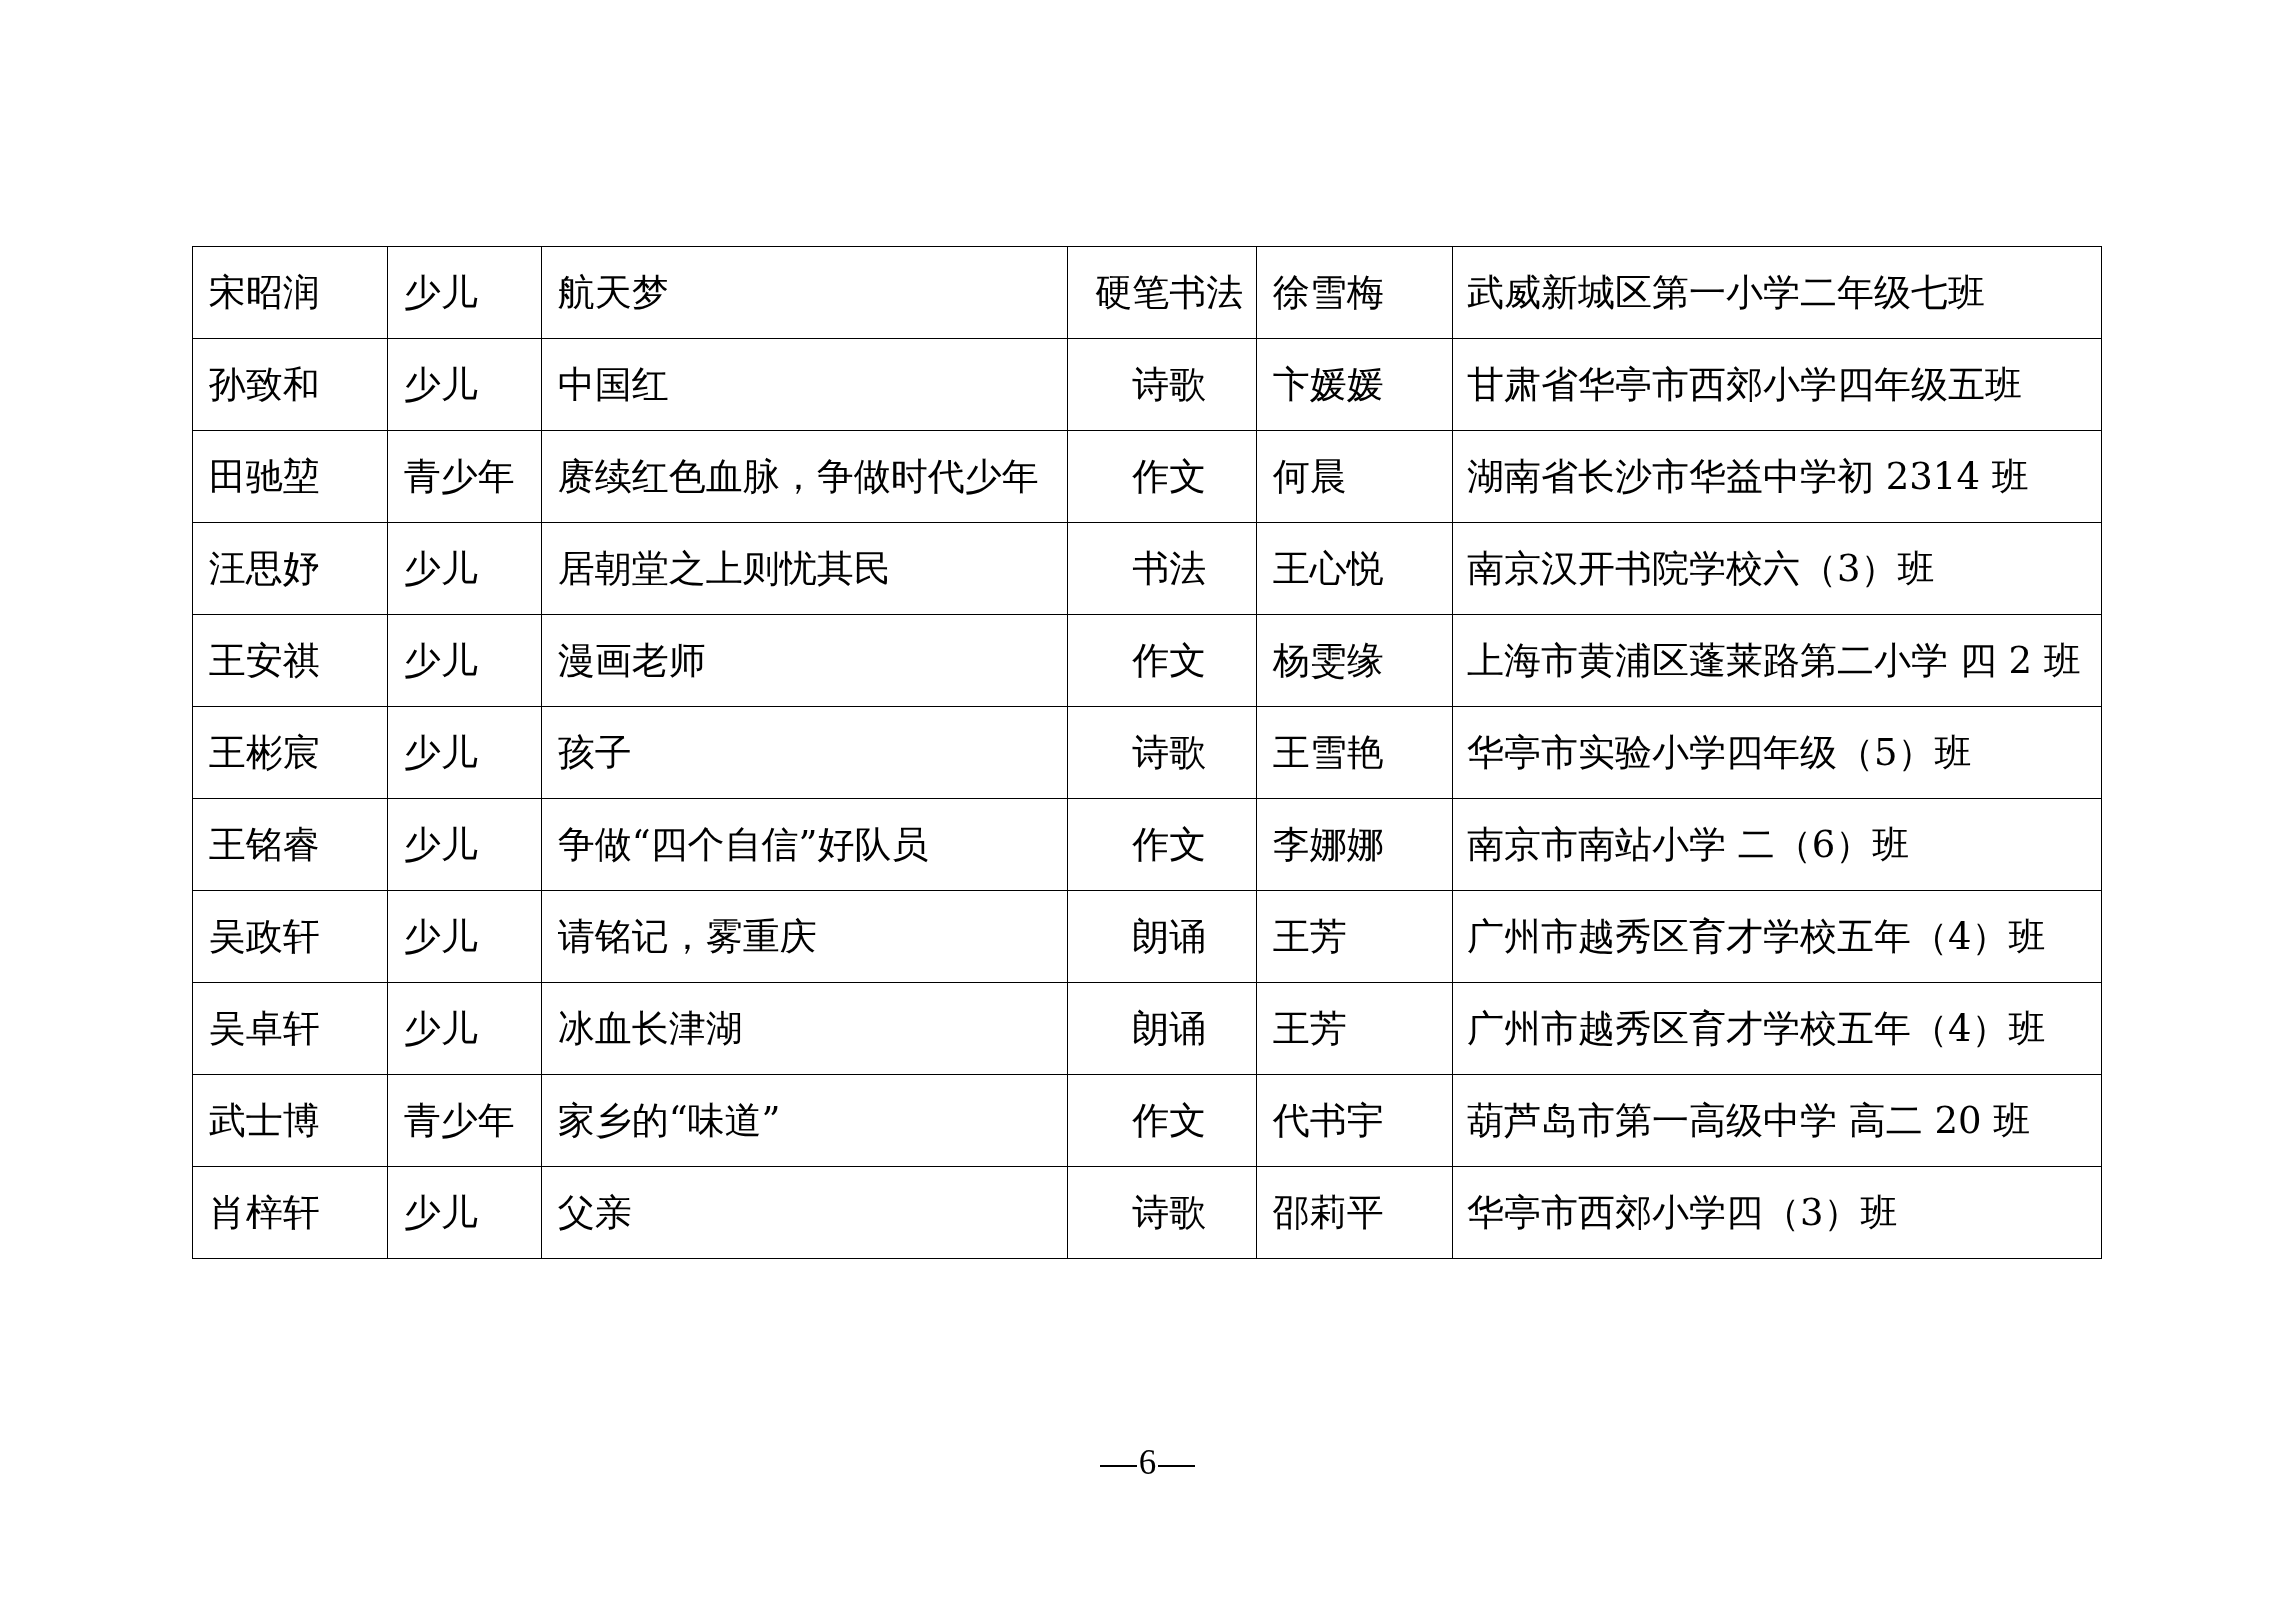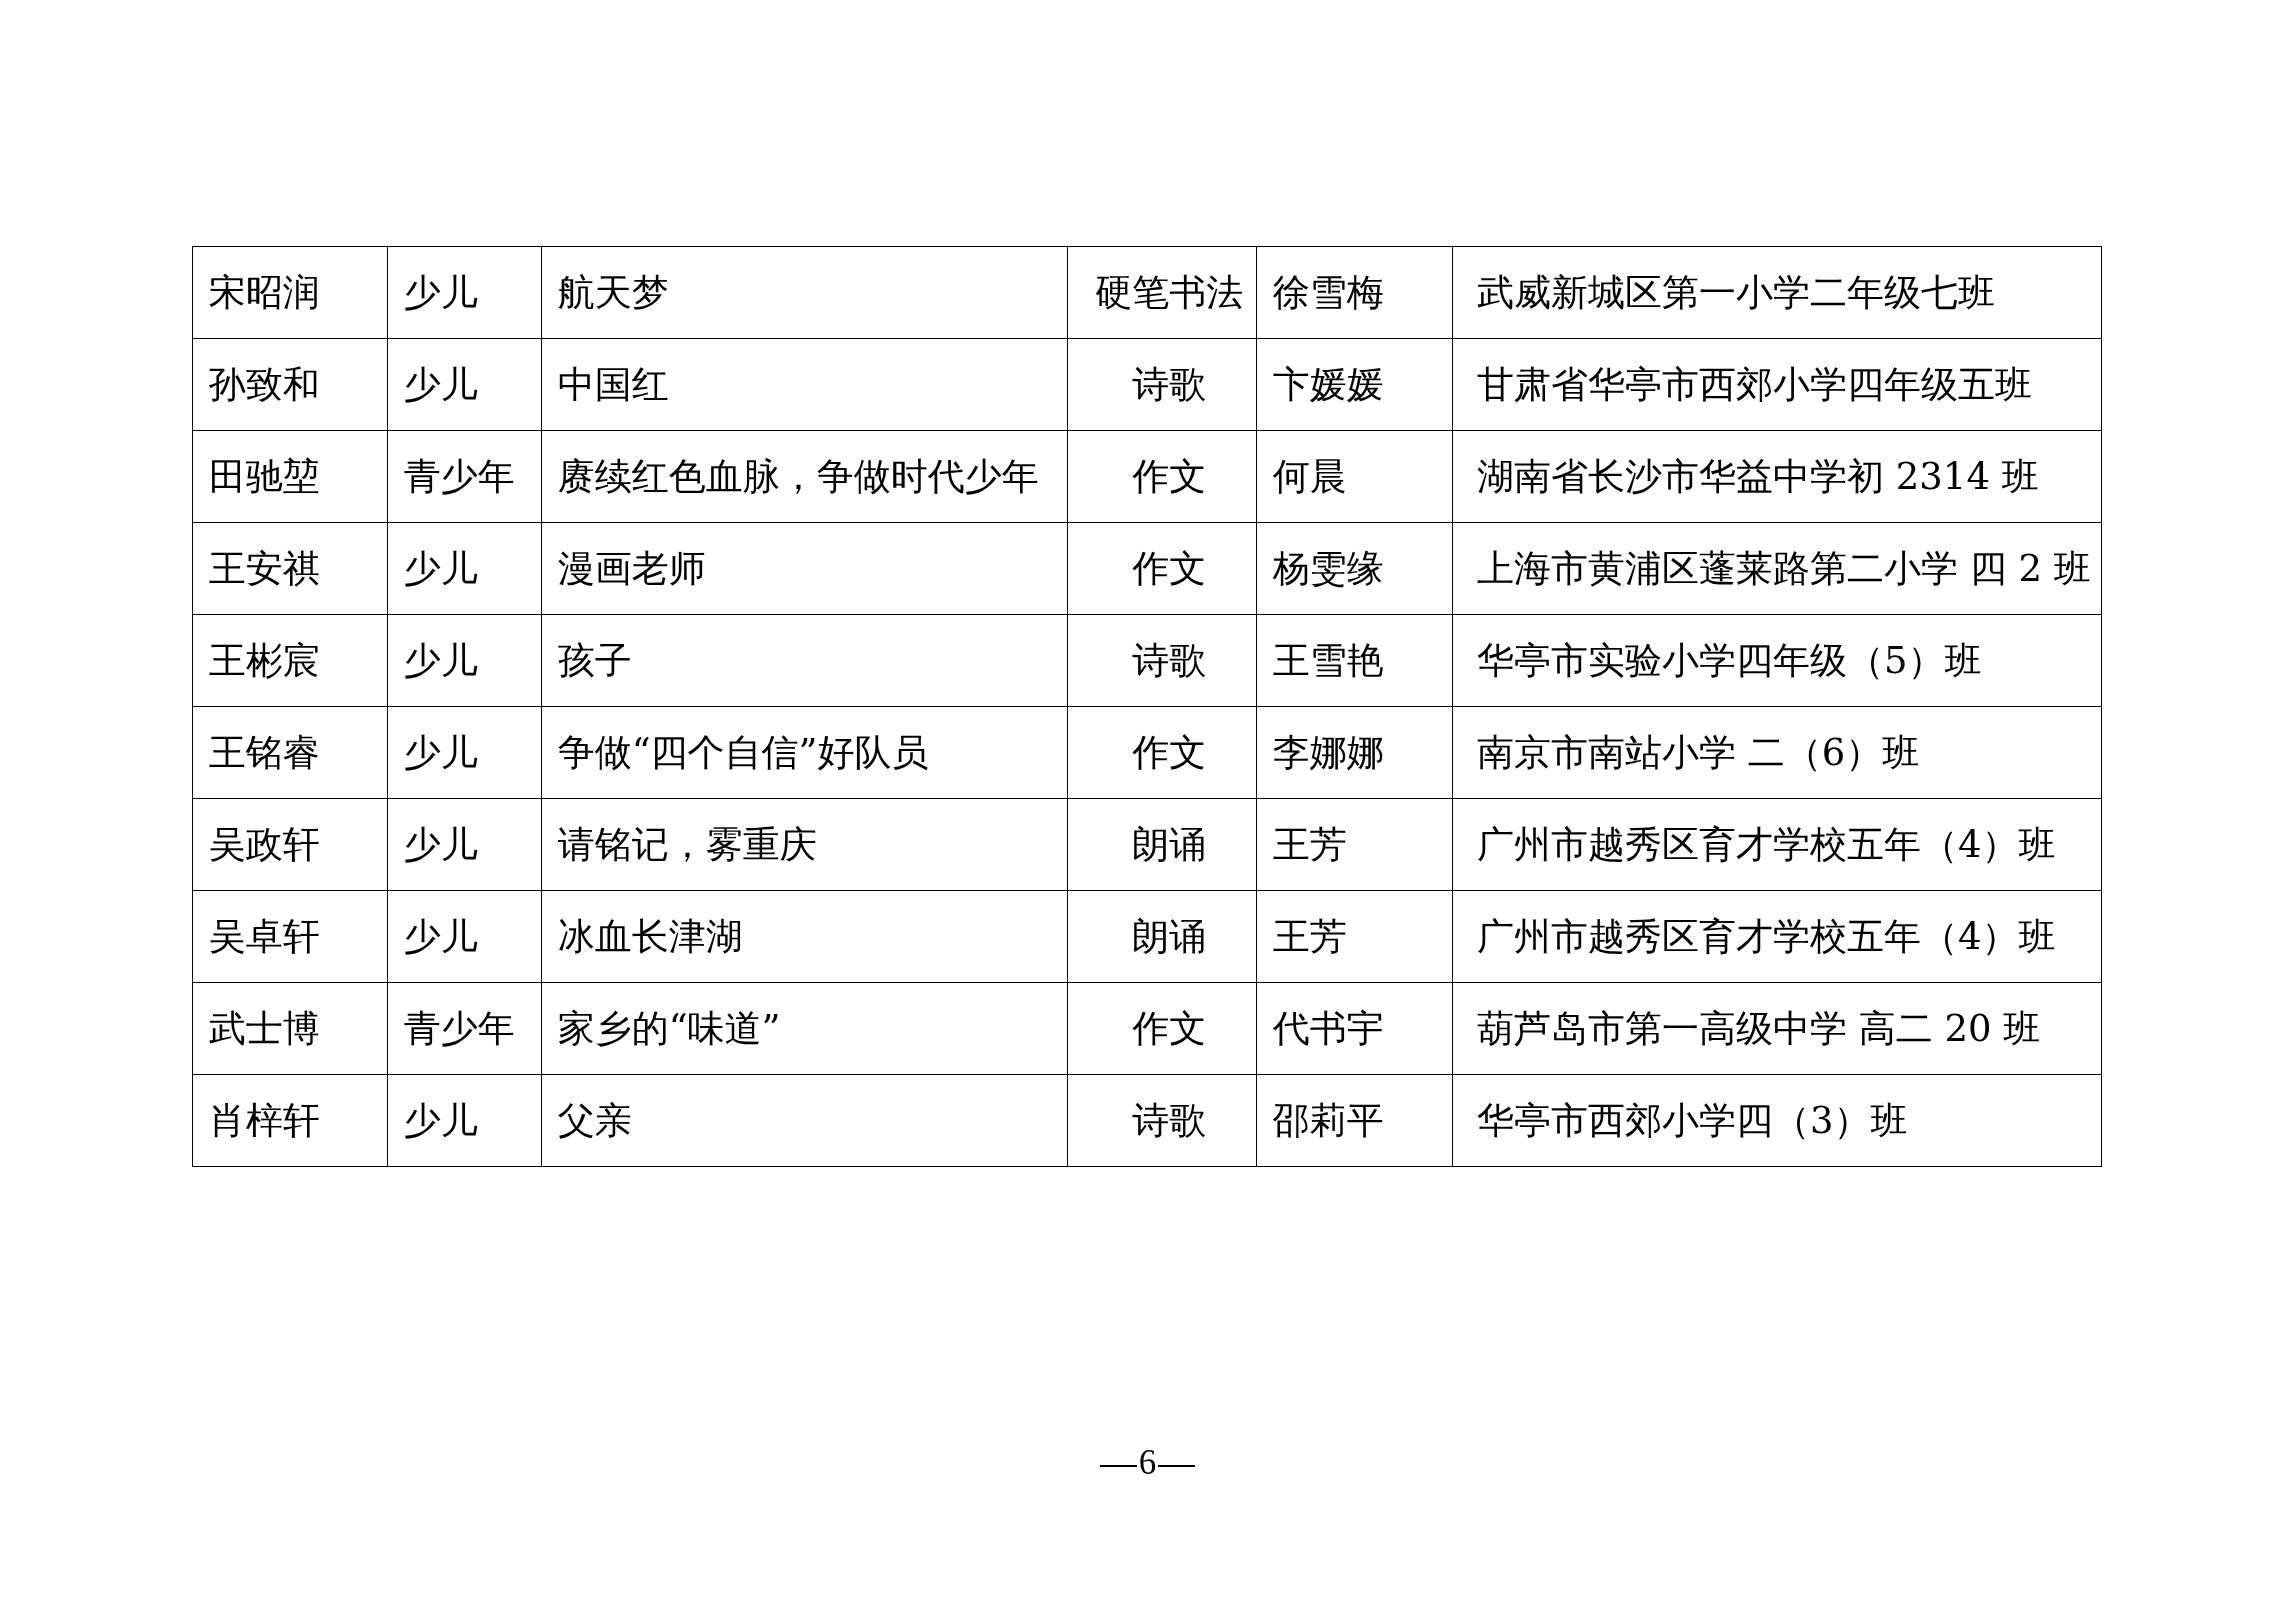--- a/index.html
+++ b/index.html
@@ -28,21 +28,21 @@
       height: 91px;
       padding: 0 0 0 15.7px;
       font-size: 37px;
       line-height: 1;
       vertical-align: middle;
       white-space: nowrap;
       overflow: hidden;
       text-align: left;
     }
     .page-table td.col-category { padding-left: 14.4px; text-align: center; }
-    .page-table td.col-school { padding-left: 24px; }
+    .page-table td.col-school { padding-left: 14px; }
     .page-footer {
       position: absolute;
       top: 1445px;
       left: 0;
       width: 2295px;
       text-align: center;
       font-size: 35px;
       line-height: 1;
       font-family: "Liberation Serif", "DejaVu Serif", serif;
     }
@@ -84,20 +84,28 @@
       <td>卞媛媛</td>
       <td class="col-school">甘肃省华亭市西郊小学四年级五班</td>
     </tr>
     <tr>
       <td>田驰堃</td>
       <td>青少年</td>
       <td>赓续红色血脉，争做时代少年</td>
       <td class="col-category">作文</td>
       <td>何晨</td>
       <td class="col-school">湖南省长沙市华益中学初 2314 班</td>
+    </tr>
+    <tr>
+      <td>汪思妤</td>
+      <td>少儿</td>
+      <td>居朝堂之上则忧其民</td>
+      <td class="col-category">书法</td>
+      <td>王心悦</td>
+      <td class="col-school">南京汉开书院学校六（3）班</td>
     </tr>
     <tr>
       <td>王安祺</td>
       <td>少儿</td>
       <td>漫画老师</td>
       <td class="col-category">作文</td>
       <td>杨雯缘</td>
       <td class="col-school">上海市黄浦区蓬莱路第二小学 四 2 班</td>
     </tr>
     <tr>

